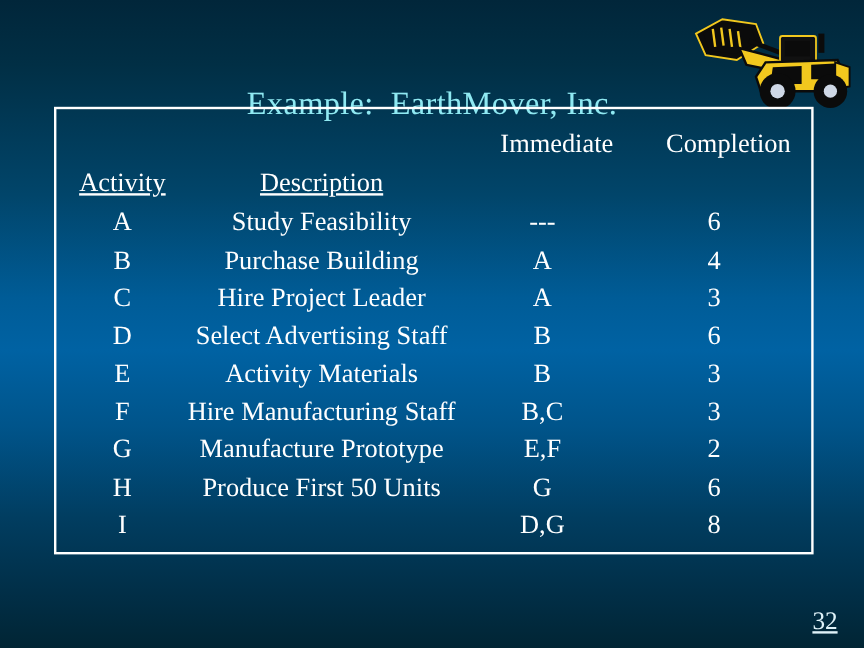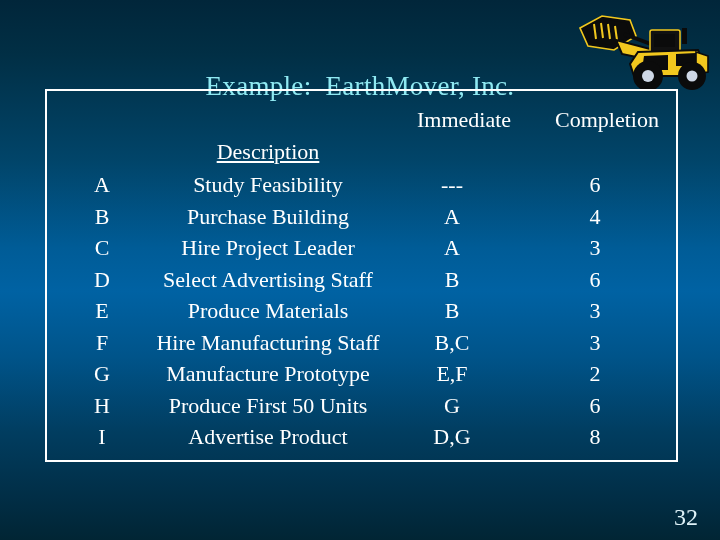--- a/index.html
+++ b/index.html
@@ -137,22 +137,23 @@
   .row .cell {
     top: 0;
   }
 
   
   .page-number {
     position: absolute;
     right: 22px;
     bottom: 12px;
     color: #dff2f8;
-    font-size: 24px;
+    font-size: 21px;
     line-height: 22px;
+    text-decoration: underline;
   }
 </style>
 </head>
 <body>
 
 <div id="slide">
 
   <div class="slide-title">Example:  EarthMover, Inc.</div>
 
   <div class="clipart">
@@ -192,20 +193,21 @@
     <div class="table-inner">
 
       <div class="hdr-top">
         <div class="cell hdr col-activity"></div>
         <div class="cell hdr col-desc"></div>
         <div class="cell hdr col-pred">Immediate</div>
         <div class="cell hdr col-time">Completion</div>
       </div>
 
       <div class="hdr-bottom">
+        <div class="cell hdr underline col-activity">Activity</div>
         <div class="cell hdr underline col-desc">Description</div>
       </div>
 
       <div class="rows" id="rows-container">
           <div class="row">
             <div class="cell col-activity">A</div>
             <div class="cell col-desc">Study Feasibility</div>
             <div class="cell col-pred">---</div>
             <div class="cell col-time">6</div>
           </div>
@@ -222,21 +224,21 @@
             <div class="cell col-time">3</div>
           </div>
           <div class="row">
             <div class="cell col-activity">D</div>
             <div class="cell col-desc">Select Advertising Staff</div>
             <div class="cell col-pred">B</div>
             <div class="cell col-time">6</div>
           </div>
           <div class="row">
             <div class="cell col-activity">E</div>
-            <div class="cell col-desc">Produce Materials</div>
+            <div class="cell col-desc">Activity Materials</div>
             <div class="cell col-pred">B</div>
             <div class="cell col-time">3</div>
           </div>
           <div class="row">
             <div class="cell col-activity">F</div>
             <div class="cell col-desc">Hire Manufacturing Staff</div>
             <div class="cell col-pred">B,C</div>
             <div class="cell col-time">3</div>
           </div>
           <div class="row">
@@ -246,21 +248,20 @@
             <div class="cell col-time">2</div>
           </div>
           <div class="row">
             <div class="cell col-activity">H</div>
             <div class="cell col-desc">Produce First 50 Units</div>
             <div class="cell col-pred">G</div>
             <div class="cell col-time">6</div>
           </div>
           <div class="row">
             <div class="cell col-activity">I</div>
-            <div class="cell col-desc">Advertise Product</div>
             <div class="cell col-pred">D,G</div>
             <div class="cell col-time">8</div>
           </div>
         </div>
 
     </div>
   </div>
 
   <div class="page-number">32</div>
 

